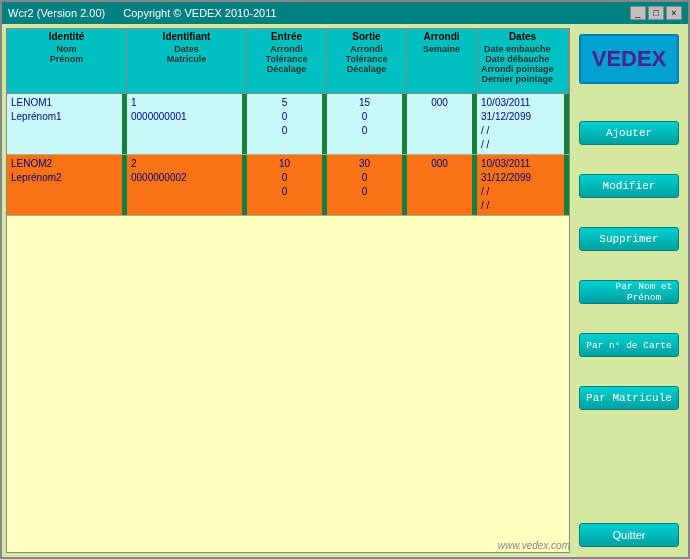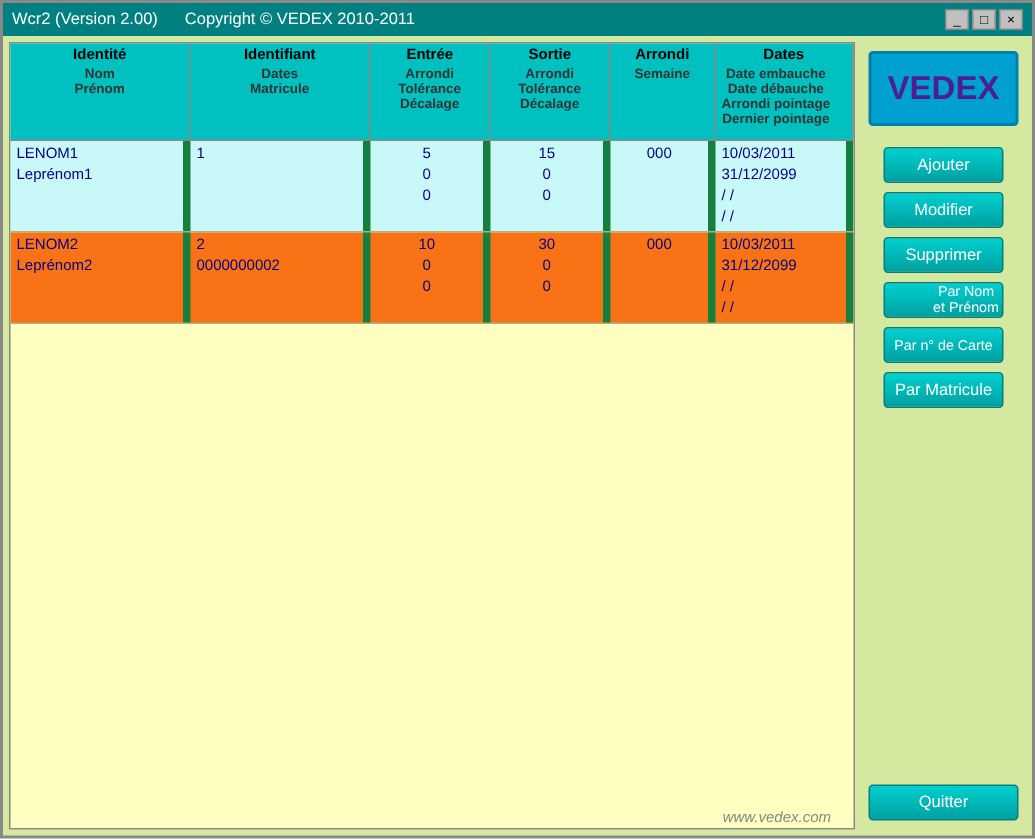--- a/index.html
+++ b/index.html
@@ -154,28 +154,29 @@
       border: 2px solid #0080b0;
       border-radius: 3px;
       margin-bottom: 8px;
     }
 
     .sidebar-btn {
       background: linear-gradient(to bottom, #00d0d0, #00a0a0);
       color: white;
       border: 1px solid #008080;
       border-radius: 3px;
-      width: 80px;
+      width: 100px;
       height: 24px;
       font-size: 11px;
       cursor: pointer;
       display: flex;
       align-items: center;
       justify-content: center;
-      font-family: Liberation Sans, sans-serif;
+      font-family: Liberation Mono, monospace;
+      margin-top: 23px;
     }
 
     .sidebar-spacer {
       flex: 1;
     }
 
     .quit-btn {
       background: linear-gradient(to bottom, #00d0d0, #00a0a0);
       color: white;
       border: 1px solid #008080;
@@ -186,21 +187,21 @@
       cursor: pointer;
       display: flex;
       align-items: center;
       justify-content: center;
       font-family: Arial, sans-serif;
     }
 
     .watermark {
       position: absolute;
       bottom: 8px;
-      right: 136px;
+      right: 120px;
       font-size: 10px;
       color: #888;
       font-style: italic;
     }
 
     .dates-col-header {
       font-weight: bold;
       text-align: center;
       padding: 2px 4px;
       font-size: 10px;
@@ -286,20 +287,21 @@
 
       <div class="table-body">
 
         <div class="data-row row-highlight-1">
           <div class="data-cell">
             <span class="cell-line">LENOM1</span>
             <span class="cell-line">Leprénom1</span>
           </div>
           <div class="data-cell">
             <span class="cell-line">1</span>
+            <span class="cell-line">0000000001</span>
           </div>
           <div class="data-cell">
             <span class="cell-center">5</span>
             <span class="cell-center">0</span>
             <span class="cell-center">0</span>
           </div>
           <div class="data-cell">
             <span class="cell-center">15</span>
             <span class="cell-center">0</span>
             <span class="cell-center">0</span>

